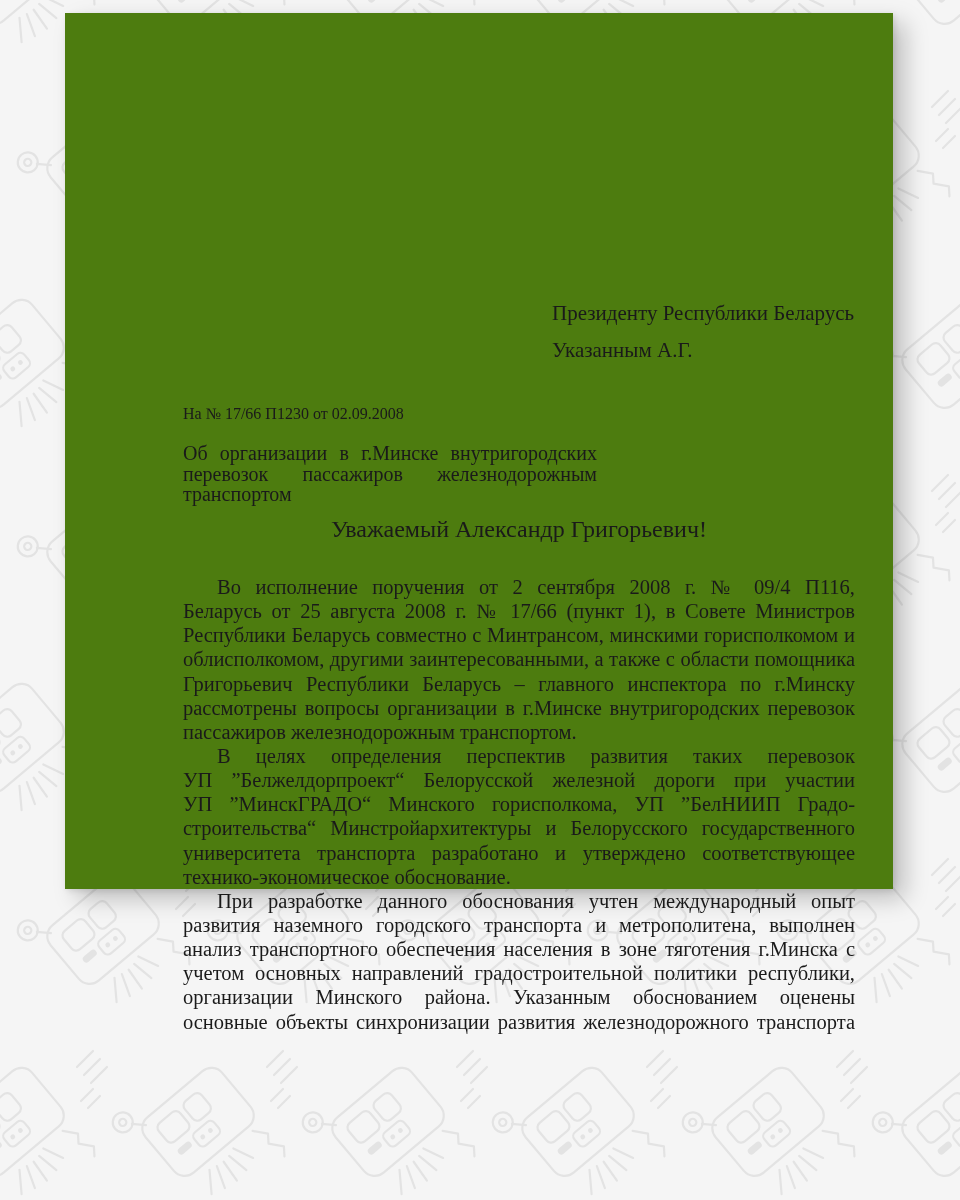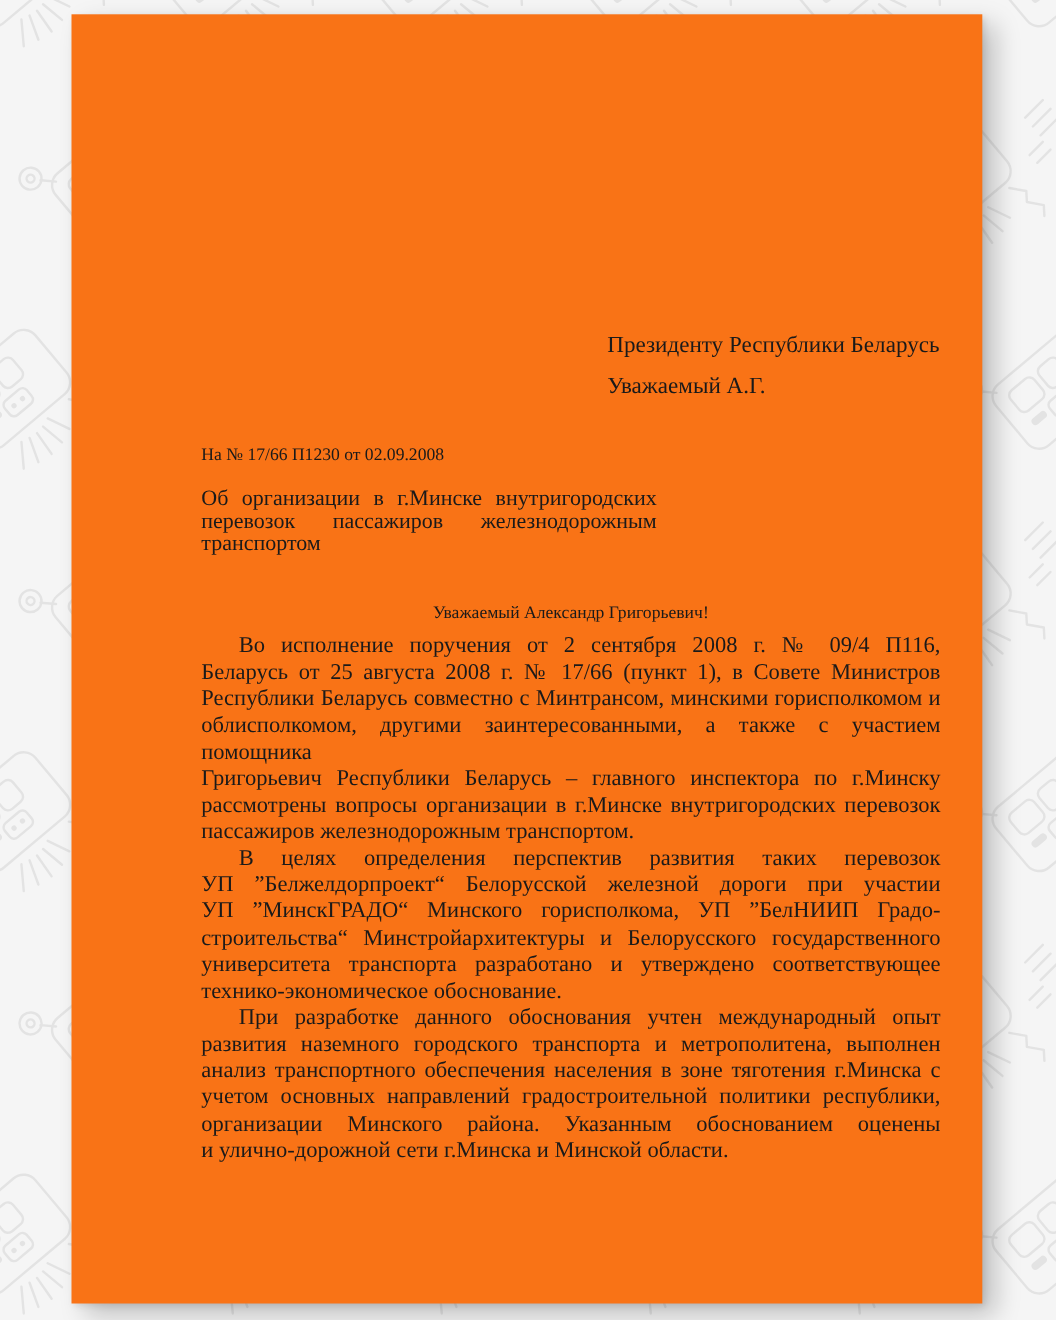--- a/index.html
+++ b/index.html
@@ -20,22 +20,22 @@
     position: absolute;
     left: 0; top: 0;
     width: 960px; height: 1200px;
     z-index: 0;
   }
   .page {
     position: absolute;
     left: 65px;
     top: 13px;
     width: 828px;
-    height: 1172px;
-    background: #f97316;
+    height: 876px;
+    background: #4d7c0f;
     box-shadow: 12px 10px 22px rgba(0,0,0,0.22), 2px 2px 6px rgba(0,0,0,0.10);
     z-index: 1;
     color: #1a1a1a;
   }
   .abs { position: absolute; }
   .addressee-line {
     left: 487px;
     font-size: 21px;
     line-height: 21px;
     white-space: nowrap;
@@ -51,24 +51,24 @@
   }
   #subject-block {
     left: 118px;
     top: 430px;
     width: 414px;
     font-size: 20px;
   }
   #subject-block .ln { line-height: 20.6px; }
   #salutation {
     left: 118px;
-    top: 534px;
+    top: 505px;
     width: 672px;
     text-align: center;
-    font-size: 16px;
+    font-size: 24px;
     line-height: 22px;
   }
   #body-block {
     left: 118px;
     top: 562px;
     width: 672px;
     font-size: 20.5px;
   }
   #body-block .ln { line-height: 24.14px; }
   .ln {
@@ -157,48 +157,48 @@
       <use href="#wm-icon" x="315" y="1047"></use>
       <use href="#wm-icon" x="505" y="1047"></use>
       <use href="#wm-icon" x="695" y="1047"></use>
       <use href="#wm-icon" x="885" y="1047"></use>
     </svg>
 
   <div class="page">
 
     <div id="addressee-1" class="abs addressee-line">Президенту Республики Беларусь</div>
 
-    <div id="addressee-2" class="abs addressee-line">Уважаемый А.Г.</div>
+    <div id="addressee-2" class="abs addressee-line">Указанным А.Г.</div>
 
     <div id="ref-line" class="abs">На № 17/66 П1230 от 02.09.2008</div>
 
     <div id="subject-block" class="abs">
         <div class="ln">Об организации в г.Минске внутригородских</div>
         <div class="ln">перевозок пассажиров железнодорожным</div>
         <div class="ln ln-end">транспортом</div>
       </div>
 
     <div id="salutation" class="abs">Уважаемый Александр Григорьевич!</div>
 
     <div id="body-block" class="abs">
         <div class="ln ln-first">Во исполнение поручения от 2 сентября 2008 г. № 09/4 П116,</div>
         <div class="ln">Беларусь от 25 августа 2008 г. № 17/66 (пункт 1), в Совете Министров</div>
         <div class="ln">Республики Беларусь совместно с Минтрансом, минскими горисполкомом и</div>
-        <div class="ln">облисполкомом, другими заинтересованными, а также с участием помощника</div>
+        <div class="ln">облисполкомом, другими заинтересованными, а также с области помощника</div>
         <div class="ln">Григорьевич Республики Беларусь – главного инспектора по г.Минску</div>
         <div class="ln">рассмотрены вопросы организации в г.Минске внутригородских перевозок</div>
         <div class="ln ln-end">пассажиров железнодорожным транспортом.</div>
         <div class="ln ln-first">В целях определения перспектив развития таких перевозок</div>
         <div class="ln">УП ”Белжелдорпроект“ Белорусской железной дороги при участии</div>
         <div class="ln">УП ”МинскГРАДО“ Минского горисполкома, УП ”БелНИИП Градо-</div>
         <div class="ln">строительства“ Минстройархитектуры и Белорусского государственного</div>
         <div class="ln">университета транспорта разработано и утверждено соответствующее</div>
         <div class="ln ln-end">технико-экономическое обоснование.</div>
         <div class="ln ln-first">При разработке данного обоснования учтен международный опыт</div>
         <div class="ln">развития наземного городского транспорта и метрополитена, выполнен</div>
         <div class="ln">анализ транспортного обеспечения населения в зоне тяготения г.Минска с</div>
         <div class="ln">учетом основных направлений градостроительной политики республики,</div>
         <div class="ln">организации Минского района. Указанным обоснованием оценены</div>
-        <div class="ln ln-end">и улично-дорожной сети г.Минска и Минской области.</div>
+        <div class="ln">основные объекты синхронизации развития железнодорожного транспорта</div>
       </div>
 
   </div>
 </div>
 
 </body></html>

